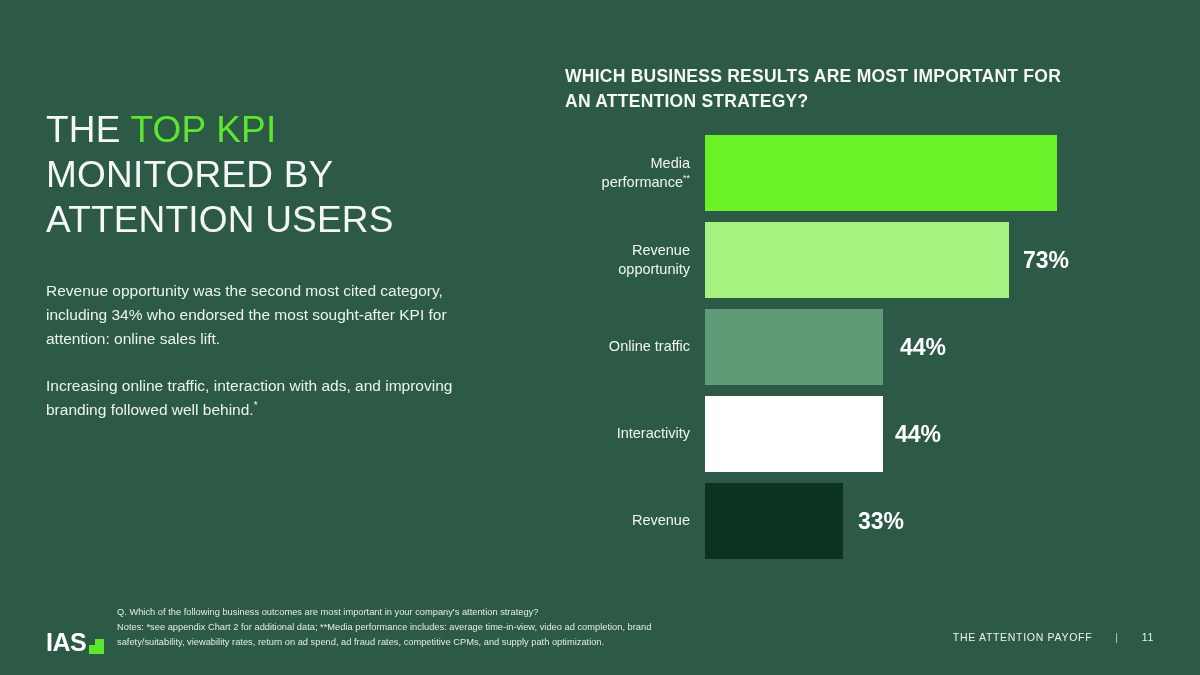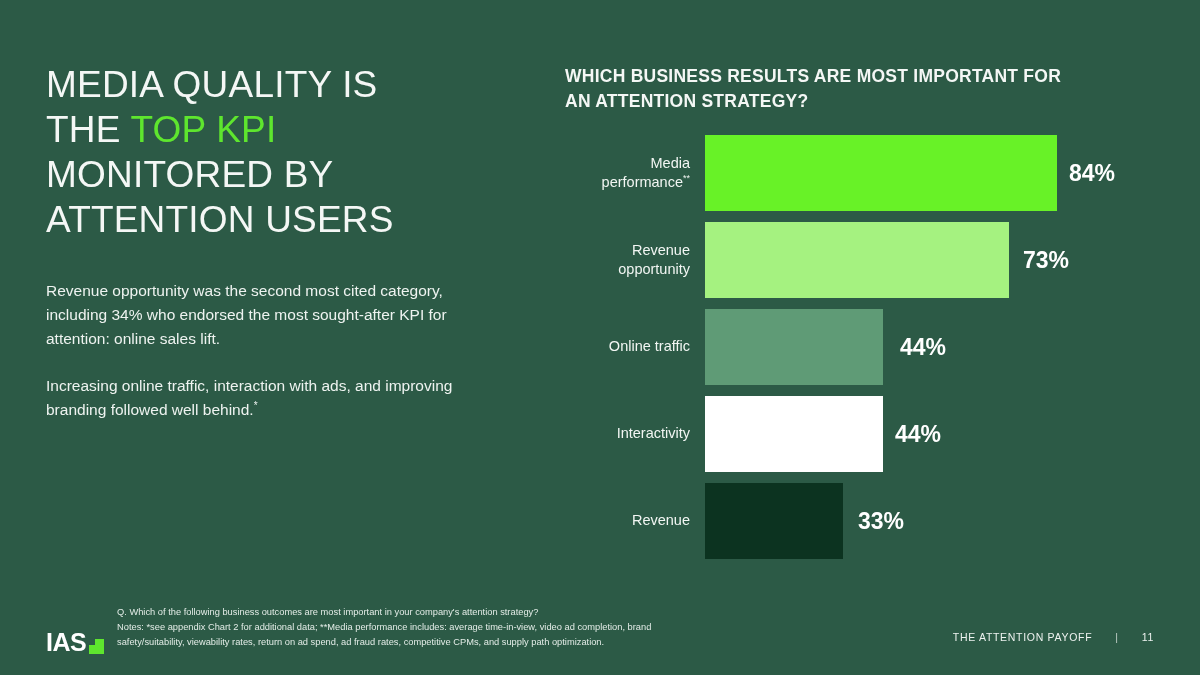--- a/index.html
+++ b/index.html
@@ -143,21 +143,21 @@
   }
   .footer-sep { opacity:0.75; }
 </style>
 </head>
 <body>
 
 <div class="slide">
 
   <div class="left-col">
     <h1 class="headline">
-      <span>MEDIA QUALITY IS</span><br>
+      <br>
       <span>THE </span><span class="accent">TOP KPI</span><br>
       <span>MONITORED BY</span><br>
       <span>ATTENTION USERS</span>
     </h1>
 
     <div class="body-copy">
       <p class="para">Revenue opportunity was the second most cited category, including 34% who endorsed the most sought-after KPI for attention: online sales lift.</p>
       <p class="para"><span>Increasing online traffic, interaction with ads, and improving branding followed well behind.</span><span class="sup">*</span></p>
     </div>
   </div>
@@ -170,21 +170,20 @@
 
     <div class="bar-row" style="top:0px;">
       <div class="bar-label">
         <div>
           <span class="lbl-txt">Media</span>
           <span class="lbl-txt"><span>performance</span><sup>**</sup></span>
         </div>
       </div>
       <div class="bar-track">
         <div class="bar-fill" style="width:352px;background:#68f227;"></div>
-        <div class="bar-value" style="left:364px;">84%</div>
       </div>
     </div>
 
     <div class="bar-row" style="top:87px;">
       <div class="bar-label">
         <div>
           <span class="lbl-txt">Revenue</span>
           <span class="lbl-txt">opportunity</span>
         </div>
       </div>

